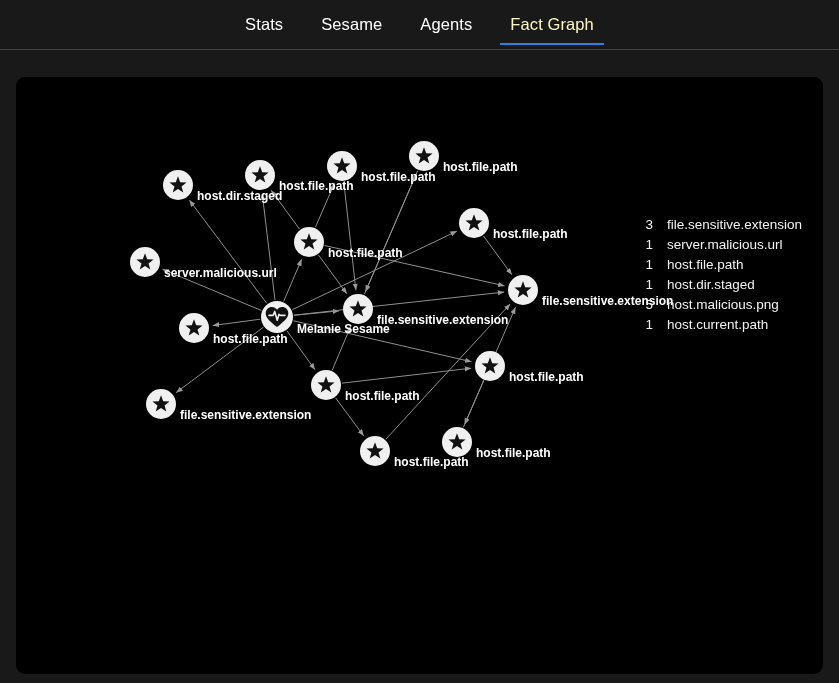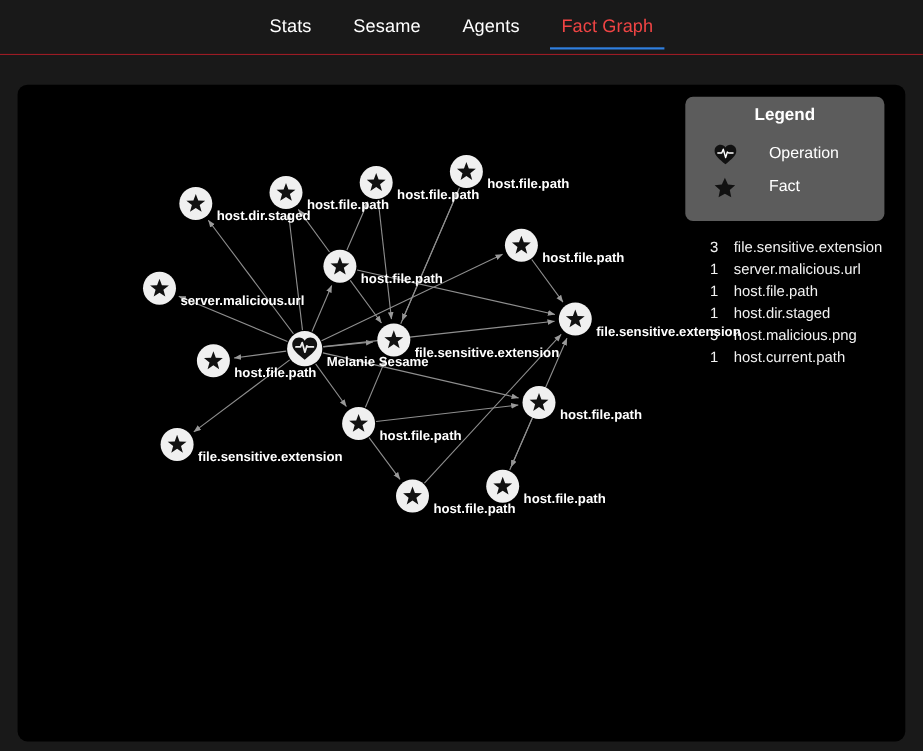--- a/index.html
+++ b/index.html
@@ -33,21 +33,21 @@
     color: #ffffff;
     font-size: 16.5px;
     line-height: 1;
     padding: 0 0 11px 0;
     margin: 11px 19px 0 19px;
     cursor: pointer;
     white-space: nowrap;
     letter-spacing: .1px;
   }
   .tab.active {
-    color: #ef4444;
+    color: #fef9c3;
   }
   .tab.active::after {
     content: "";
     position: absolute;
     left: -10px; right: -10px;
     bottom: -1px;
     height: 2px;
     background: #2f7fe0;
   }
 
@@ -273,42 +273,20 @@
         <text class="node-label" x="361" y="244">file.sensitive.extension</text>
         <text class="node-label" x="197" y="263">host.file.path</text>
         <text class="node-label" x="493" y="301">host.file.path</text>
         <text class="node-label" x="329" y="320">host.file.path</text>
         <text class="node-label" x="164" y="339">file.sensitive.extension</text>
         <text class="node-label" x="460" y="377">host.file.path</text>
         <text class="node-label" x="378" y="386">host.file.path</text>
       </g>
   </svg>
 
-  <div id="legend">
-    <div id="legend-title">Legend</div>
-
-    <div class="legend-row">
-      <span class="legend-swatch">
-        <svg width="21" height="19" viewBox="0 0 24 22" aria-hidden="true">
-          <path d="M12 21.2 C5.2 15.6 0.6 12 0.6 7.2 C0.6 3.4 3.4 0.8 6.8 0.8 C9 0.8 10.9 1.9 12 3.6 C13.1 1.9 15 0.8 17.2 0.8 C20.6 0.8 23.4 3.4 23.4 7.2 C23.4 12 18.8 15.6 12 21.2 Z" fill="#111111"></path>
-          <path d="M4 9.4 H8.1 L9.7 5.4 L12.2 14.2 L14 8.4 L15.4 9.4 H20" fill="none" stroke="#ffffff" stroke-width="1.5" stroke-linejoin="round" stroke-linecap="round"></path>
-        </svg>
-      </span>
-      <span class="legend-label">Operation</span>
-    </div>
-
-    <div class="legend-row">
-      <span class="legend-swatch">
-        <svg width="20" height="19" viewBox="0 0 24 23" aria-hidden="true">
-          <path d="M12 0.8 L15.4 8.1 L23.3 9 L17.4 14.3 L19 22.1 L12 18.2 L5 22.1 L6.6 14.3 L0.7 9 L8.6 8.1 Z" fill="#111111"></path>
-        </svg>
-      </span>
-      <span class="legend-label">Fact</span>
-    </div>
-  </div>
 
   <div id="fact-counts">
       <div class="count-row">
         <span class="count-num">3</span>
         <span class="count-name">file.sensitive.extension</span>
       </div>
       <div class="count-row">
         <span class="count-num">1</span>
         <span class="count-name">server.malicious.url</span>
       </div>

